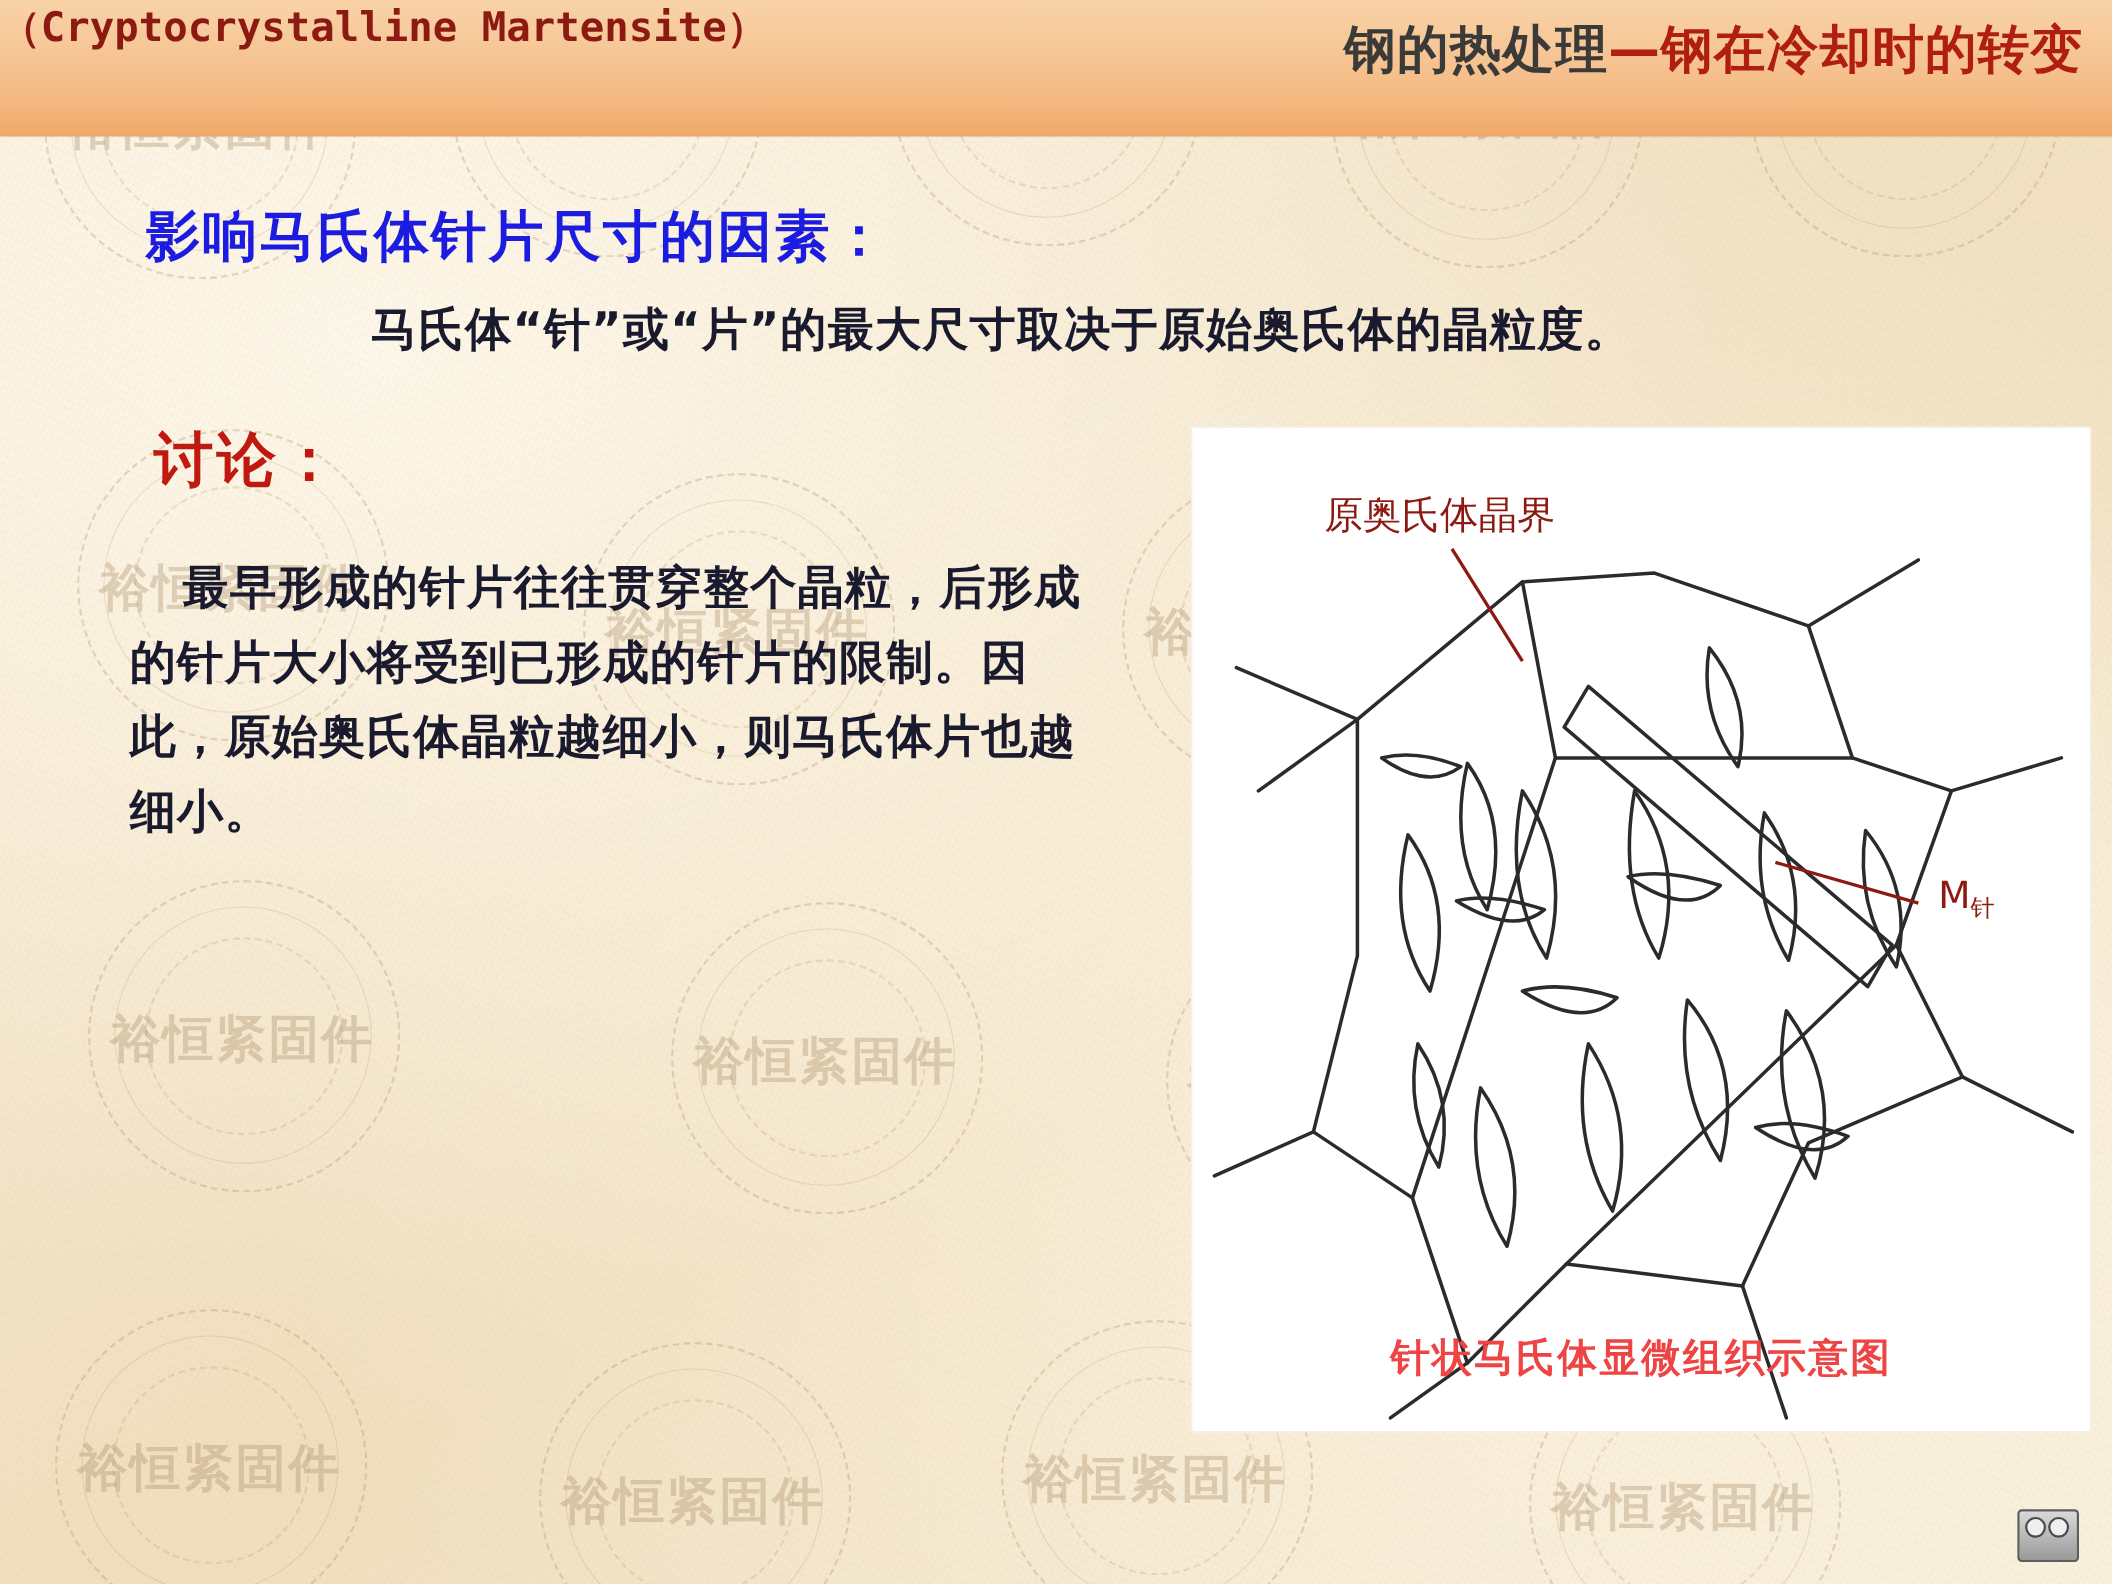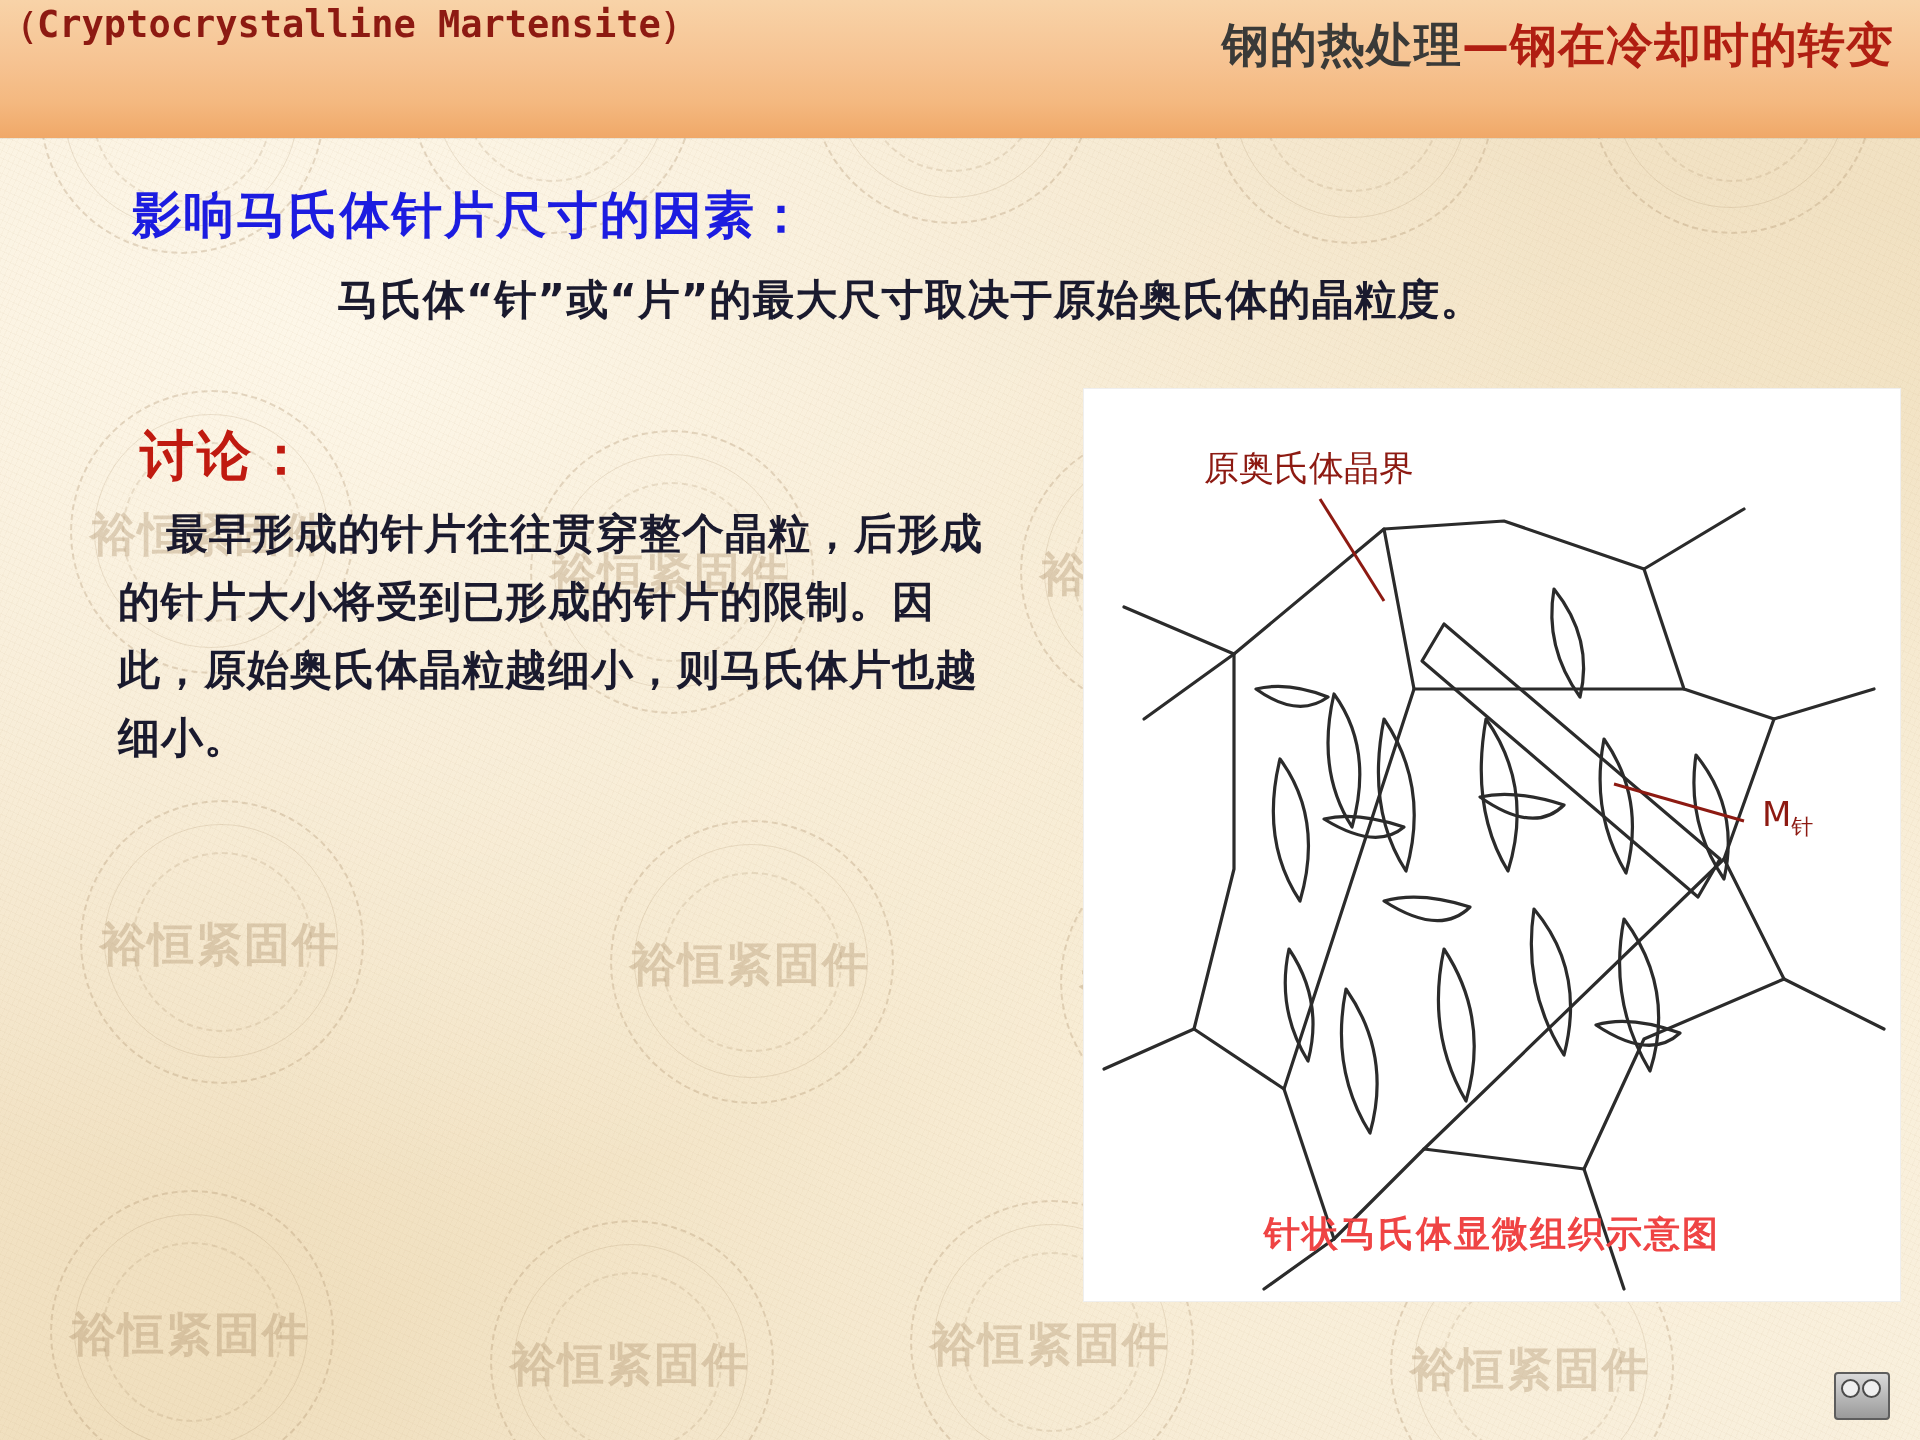--- a/index.html
+++ b/index.html
@@ -64,21 +64,21 @@
     font-weight: bold;
     color: rgba(168,138,100,0.34);
     letter-spacing: 2px;
     white-space: nowrap;
   }
 
   
   .banner {
     position: absolute;
     left: 0; top: 0;
-    width: 1920px; height: 138px;
+    width: 1920px; height: 124px;
     background: linear-gradient(180deg, #f8d3a8 0%, #f6c392 45%, #f4b87f 75%, #f0a868 100%);
     box-shadow: 0 1px 0 rgba(0,0,0,0.06);
   }
   .banner-title {
     position: absolute;
     right: 26px;
     top: 14px;
     font-family: "DejaVu Sans", sans-serif;
     font-weight: bold;
     font-size: 47px;
@@ -97,21 +97,20 @@
     font-family: "DejaVu Sans", sans-serif;
     font-weight: bold;
     white-space: nowrap;
   }
   .heading-red {
     position: absolute;
     color: #c01a10;
     font-family: "DejaVu Sans", sans-serif;
     font-weight: bold;
     white-space: nowrap;
-    margin-top: 38px;
   }
   .body-dark {
     position: absolute;
     color: #1a1a2e;
     font-family: "DejaVu Sans", sans-serif;
     font-weight: bold;
   }
 
   #h-factors { left: 132px; top: 182px; font-size: 50px; letter-spacing: 2px; }
   #p-intro {

